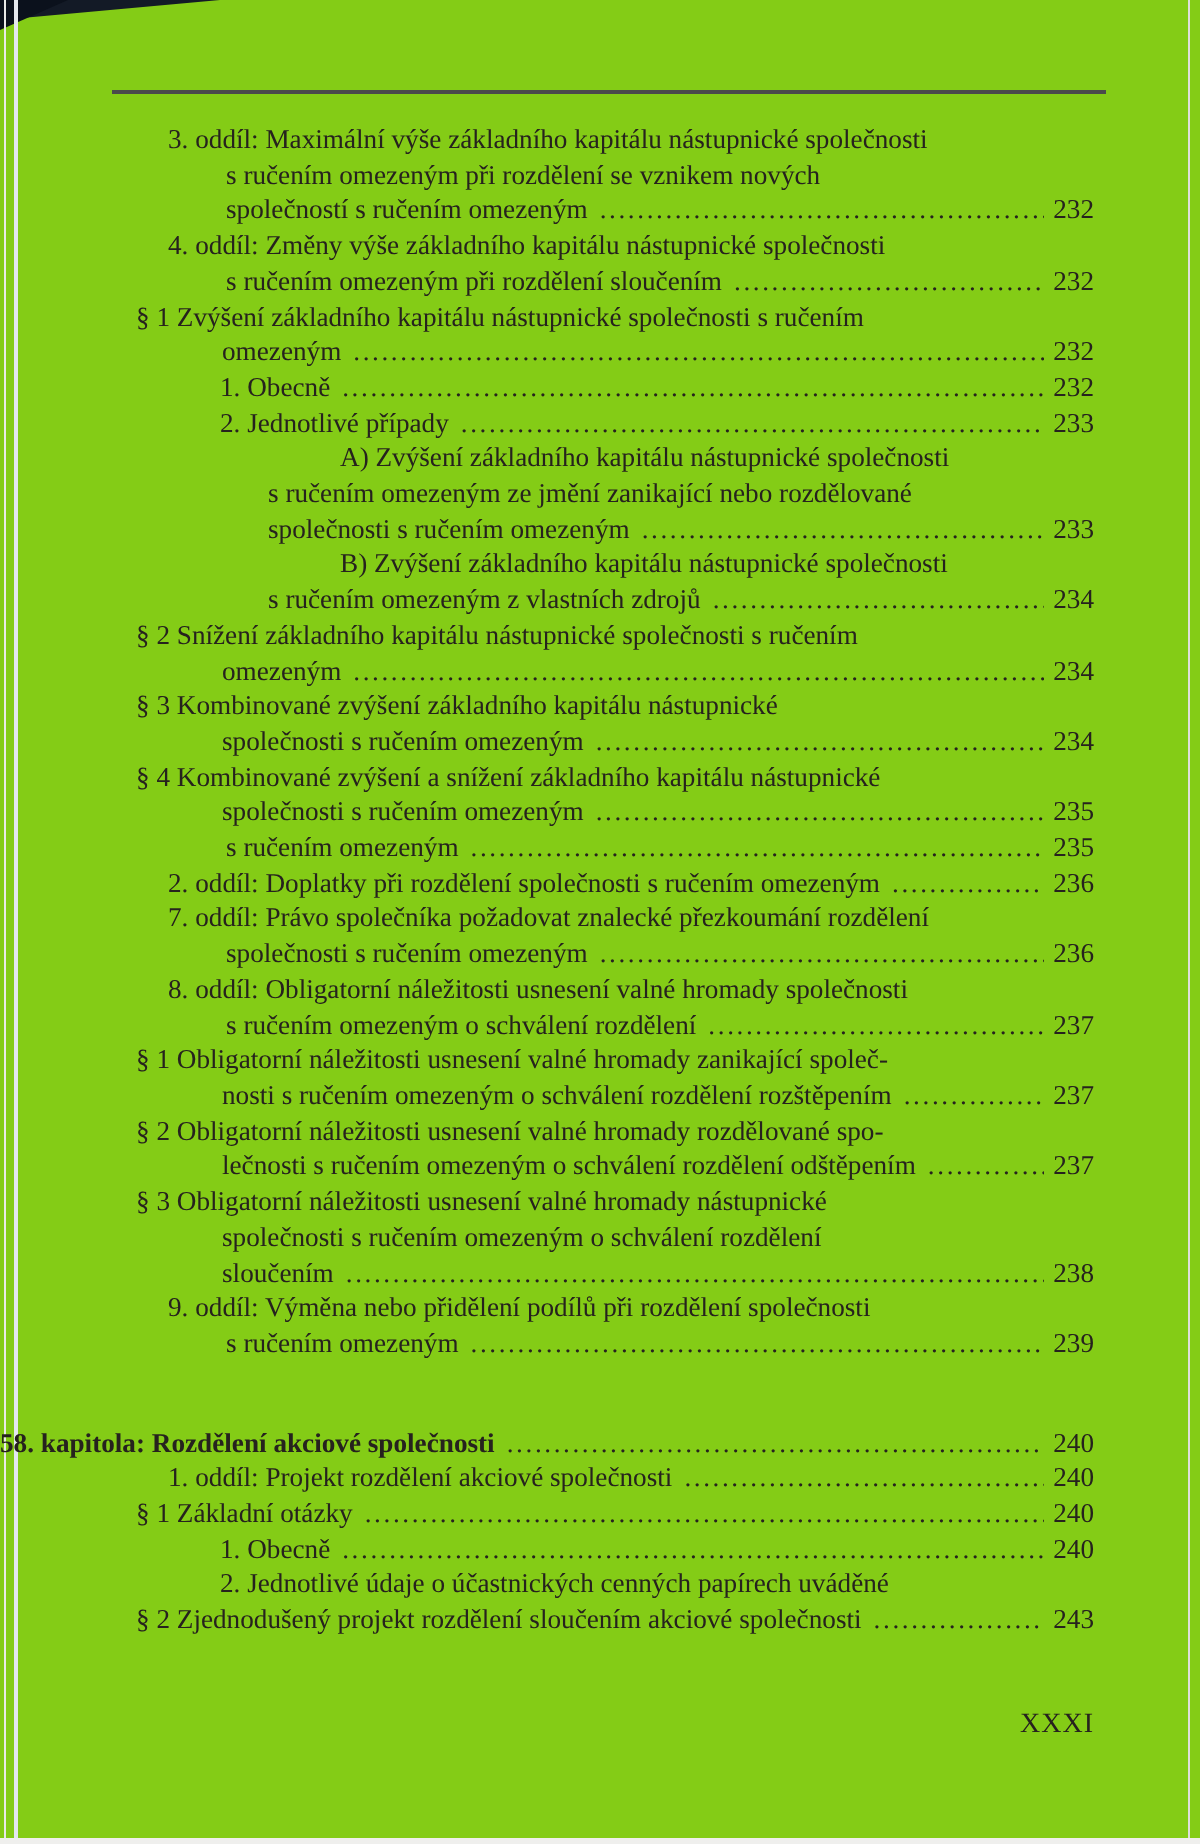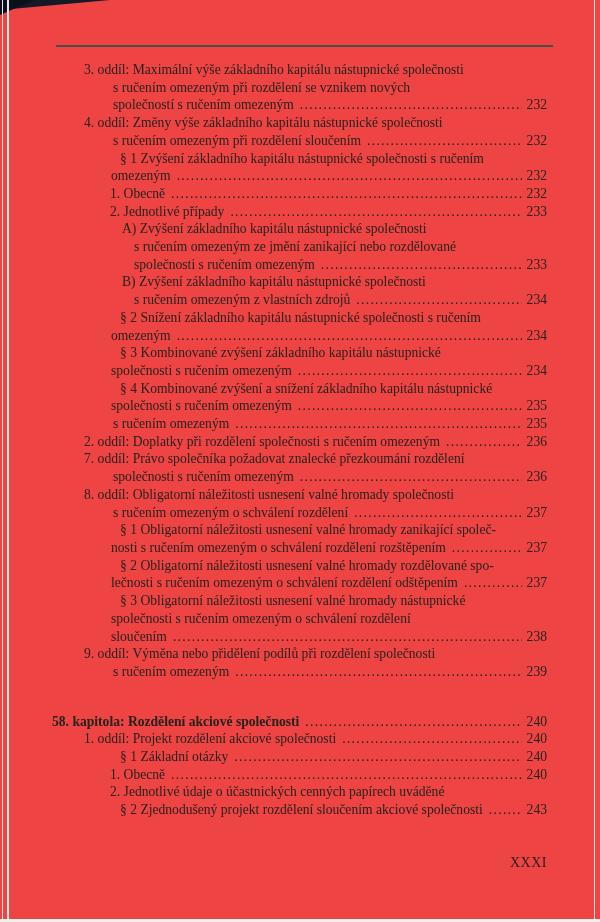--- a/index.html
+++ b/index.html
@@ -1,18 +1,18 @@
 <!DOCTYPE html>
 <html><head>
 <meta charset="utf-8">
 <style>
   html,body{margin:0;padding:0;background:#ffffff;}
   .page{
     position:relative;width:600px;height:922px;overflow:hidden;
-    background:#ef4444;
+    background:#84cc16;
     font-family:"Liberation Serif","DejaVu Serif",serif;
     color:#26221e;
   }
   
   .corner-wedge{position:absolute;top:0;left:0;width:0;height:0;
     border-top:10px solid #131a26;border-right:110px solid transparent;}
   .corner-wedge2{position:absolute;top:0;left:0;width:0;height:0;
     border-top:15px solid #0b111c;border-right:34px solid transparent;}
   .edge-left{position:absolute;top:0;left:7px;width:2px;height:100%;background:#e4e8ee;}
   .edge-left2{position:absolute;top:0;left:2px;width:1px;height:100%;background:#e9e9e7;}
@@ -23,30 +23,30 @@
   
   .toc{position:absolute;left:0;top:61px;width:547px;font-size:13.6px;line-height:17.7px;}
   .line{white-space:pre;}
   .line.last{display:flex;align-items:baseline;white-space:normal;}
   .txt{white-space:pre;}
   .leader{flex:1 1 auto;overflow:hidden;white-space:nowrap;min-width:10px;
     margin-left:6px;letter-spacing:1.3px;}
   .leader::after{content:"...................................................................................................................................................";}
   .pg{padding-left:5px;}
   
-  .lvl-kapitola.l-first{padding-left:52px;margin-top:32px;}
+  .lvl-kapitola.l-first{margin-top:32px;}
   .lvl-kapitola .txt{font-weight:700;}
   .lvl-kapitola{margin-top:13px;}
   .lvl-oddil.l-first{padding-left:84px;}
   .lvl-oddil.l-cont{padding-left:113px;}
-  .lvl-par.l-first{padding-left:120px;}
+  .lvl-par.l-first{padding-left:68px;}
   .lvl-par.l-cont{padding-left:111px;}
   .lvl-num.l-first{padding-left:110px;}
   .lvl-num.l-cont{padding-left:123px;}
-  .lvl-alpha.l-first{padding-left:122px;}
+  .lvl-alpha.l-first{padding-left:122px;margin-left:48px;}
   .lvl-alpha.l-cont{padding-left:134px;}
   
   .footer{position:absolute;top:855px;right:53px;font-size:14px;letter-spacing:0.5px;}
 </style>
 </head>
 <body>
 
 <div class="page">
   <div class="corner-wedge"></div>
   <div class="corner-wedge2"></div>

